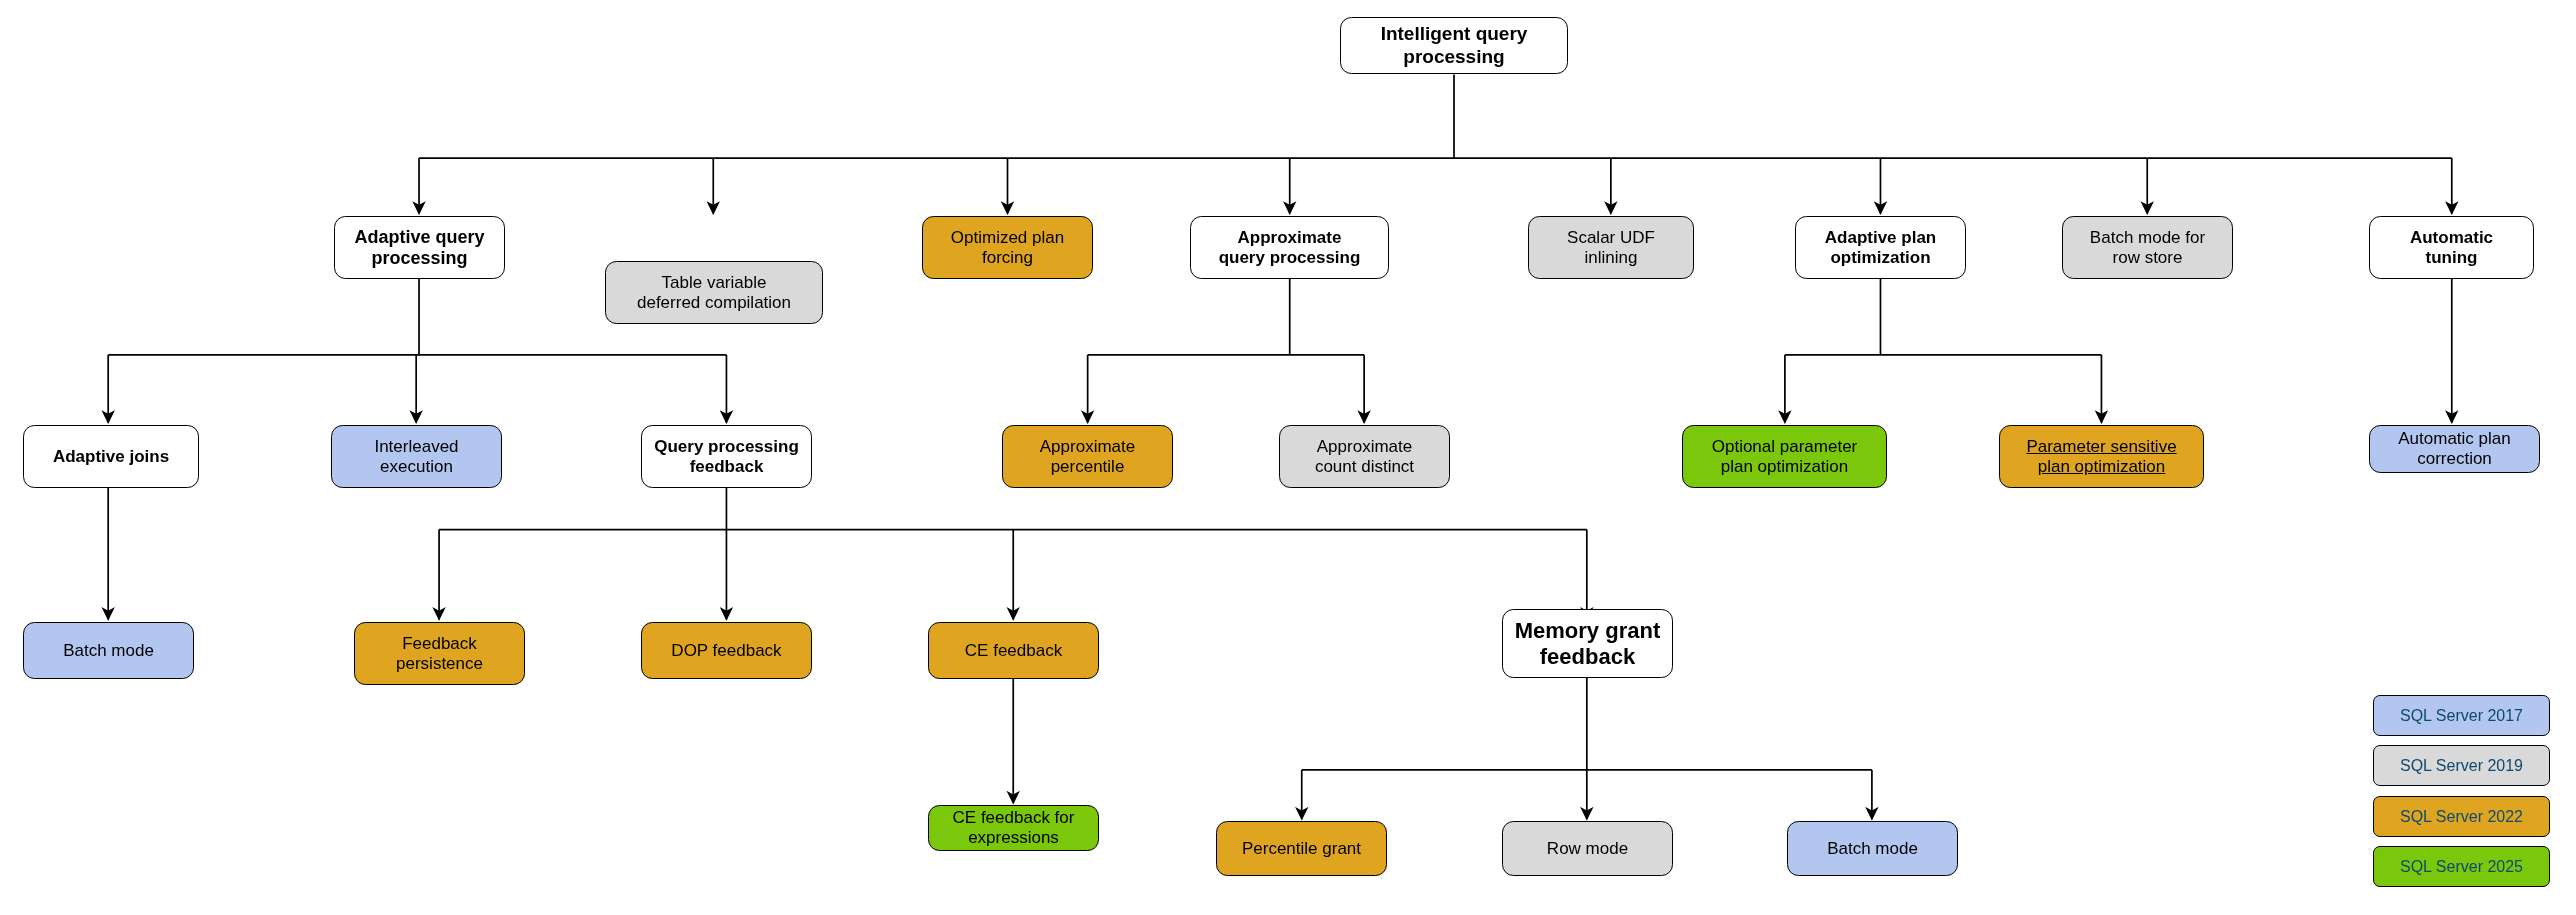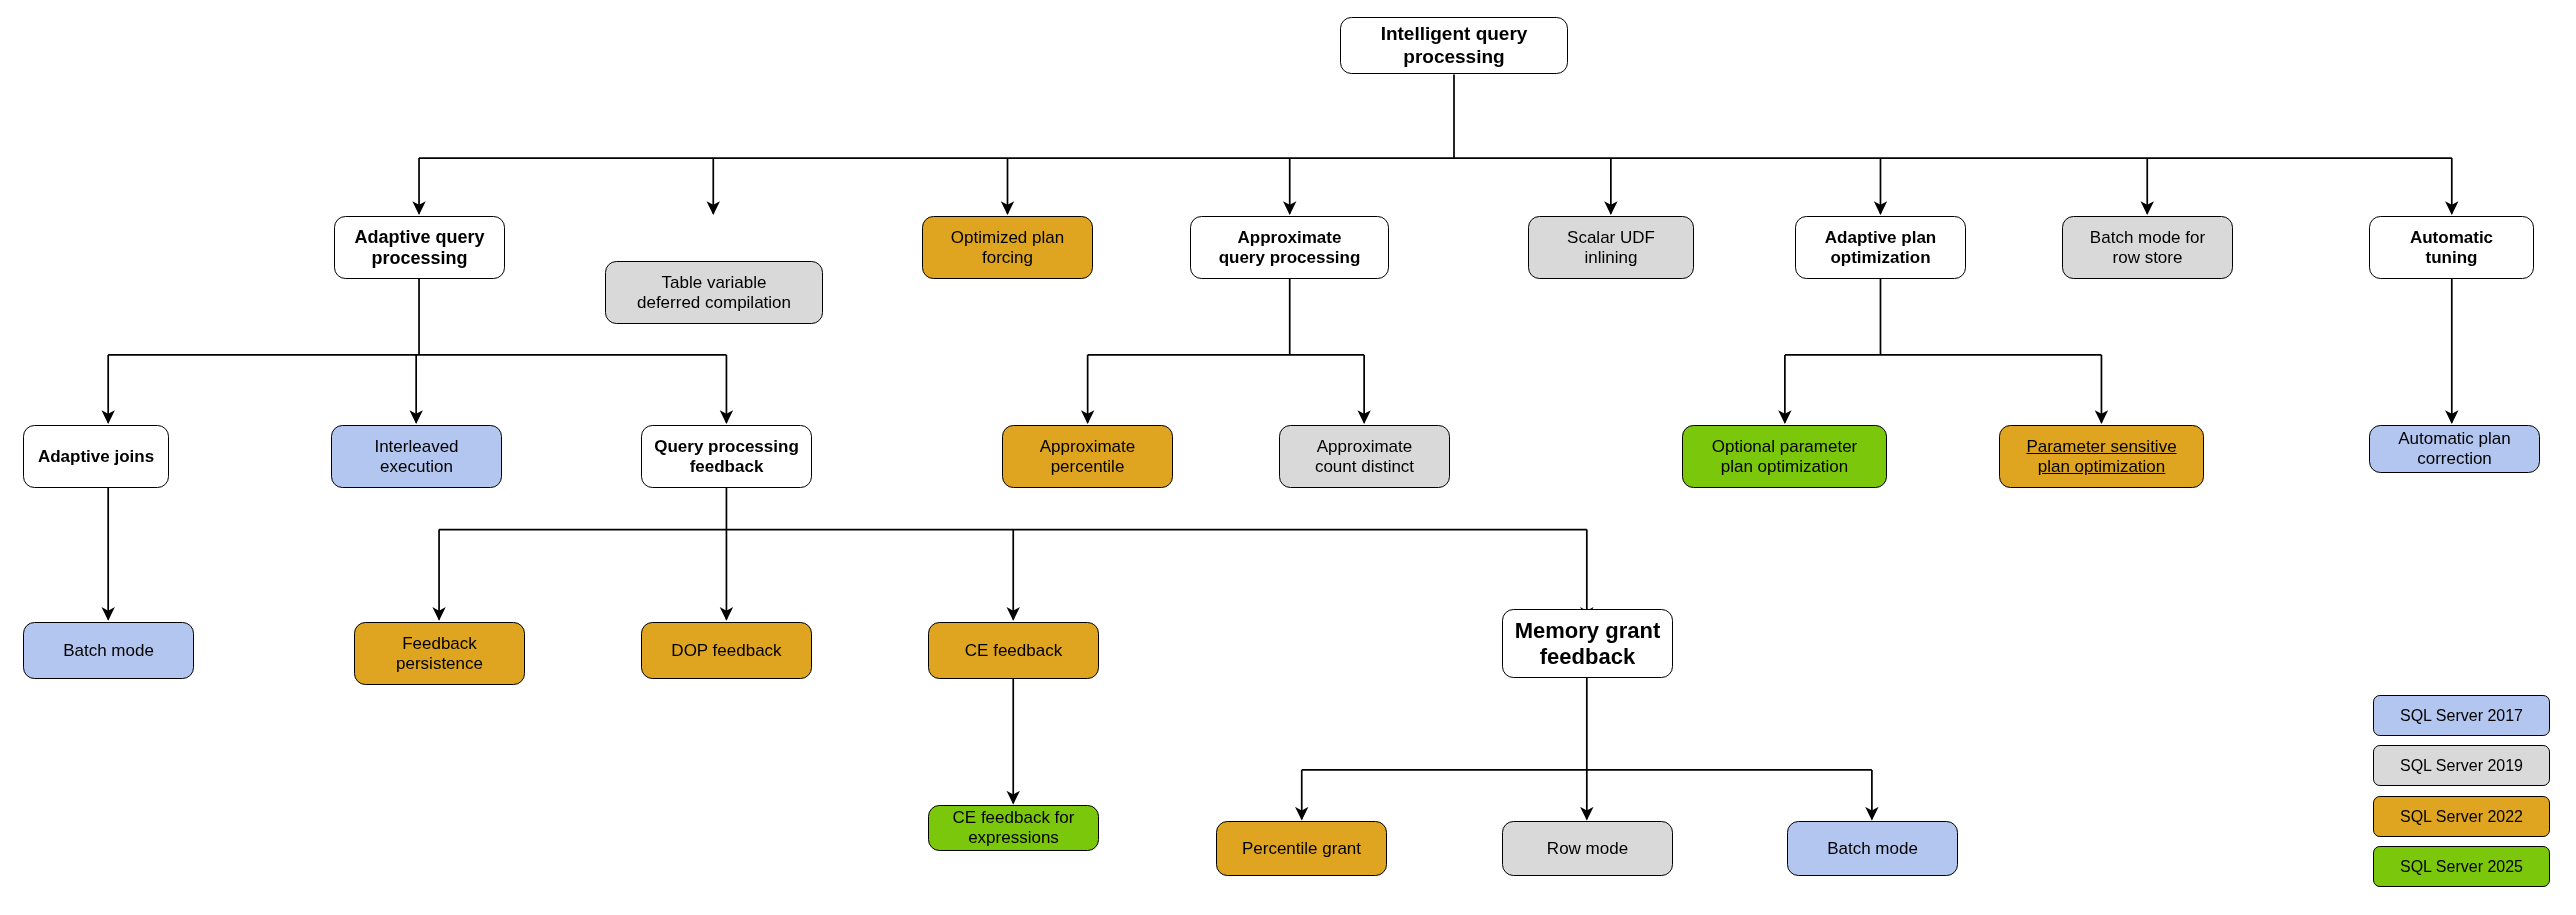--- a/index.html
+++ b/index.html
@@ -47,21 +47,21 @@
 
   .legend-item {
     position: absolute;
     box-sizing: border-box;
     border: 1.7px solid #000000;
     border-radius: 6.9px;
     display: flex;
     align-items: center;
     justify-content: center;
     text-align: center;
-    color: #000000;
+    color: #0c4a6e;
   }
 </style>
 </head>
 <body>
 
 <div id="canvas">
 
   <svg id="edges" viewBox="0 0 4500 1600" xmlns="http://www.w3.org/2000/svg">
     <defs>
       <marker id="arrow" markerWidth="9" markerHeight="9" refX="7.2" refY="4.5" orient="auto" markerUnits="strokeWidth">
@@ -121,21 +121,21 @@
       <div class="node fill-white root" style="left: 1190px; top: 216px; width: 199px; height: 63px; font-size: 17px; font-weight: bold;">Approximate
 query processing</div>
       <div class="node fill-gray" style="left: 1528px; top: 216px; width: 166px; height: 63px; font-size: 17px;">Scalar UDF
 inlining</div>
       <div class="node fill-white root" style="left: 1795px; top: 216px; width: 171px; height: 63px; font-size: 17px; font-weight: bold;">Adaptive plan
 optimization</div>
       <div class="node fill-gray" style="left: 2062px; top: 216px; width: 171px; height: 63px; font-size: 17px;">Batch mode for
 row store</div>
       <div class="node fill-white root" style="left: 2369px; top: 216px; width: 165px; height: 63px; font-size: 17px; font-weight: bold;">Automatic
 tuning</div>
-      <div class="node fill-white root" style="left: 23px; top: 425px; width: 146px; height: 63px; font-size: 17px; font-weight: bold;">Adaptive joins</div>
+      <div class="node fill-white root" style="left: 23px; top: 425px; width: 176px; height: 63px; font-size: 17px; font-weight: bold;">Adaptive joins</div>
       <div class="node fill-blue" style="left: 331px; top: 425px; width: 171px; height: 63px; font-size: 17px;">Interleaved
 execution</div>
       <div class="node fill-white root" style="left: 641px; top: 425px; width: 171px; height: 63px; font-size: 17px; font-weight: bold;">Query processing
 feedback</div>
       <div class="node fill-orange" style="left: 1002px; top: 425px; width: 171px; height: 63px; font-size: 17px;">Approximate
 percentile</div>
       <div class="node fill-gray" style="left: 1279px; top: 425px; width: 171px; height: 63px; font-size: 17px;">Approximate
 count distinct</div>
       <div class="node fill-green" style="left: 1682px; top: 425px; width: 205px; height: 63px; font-size: 17px;">Optional parameter
 plan optimization</div>

